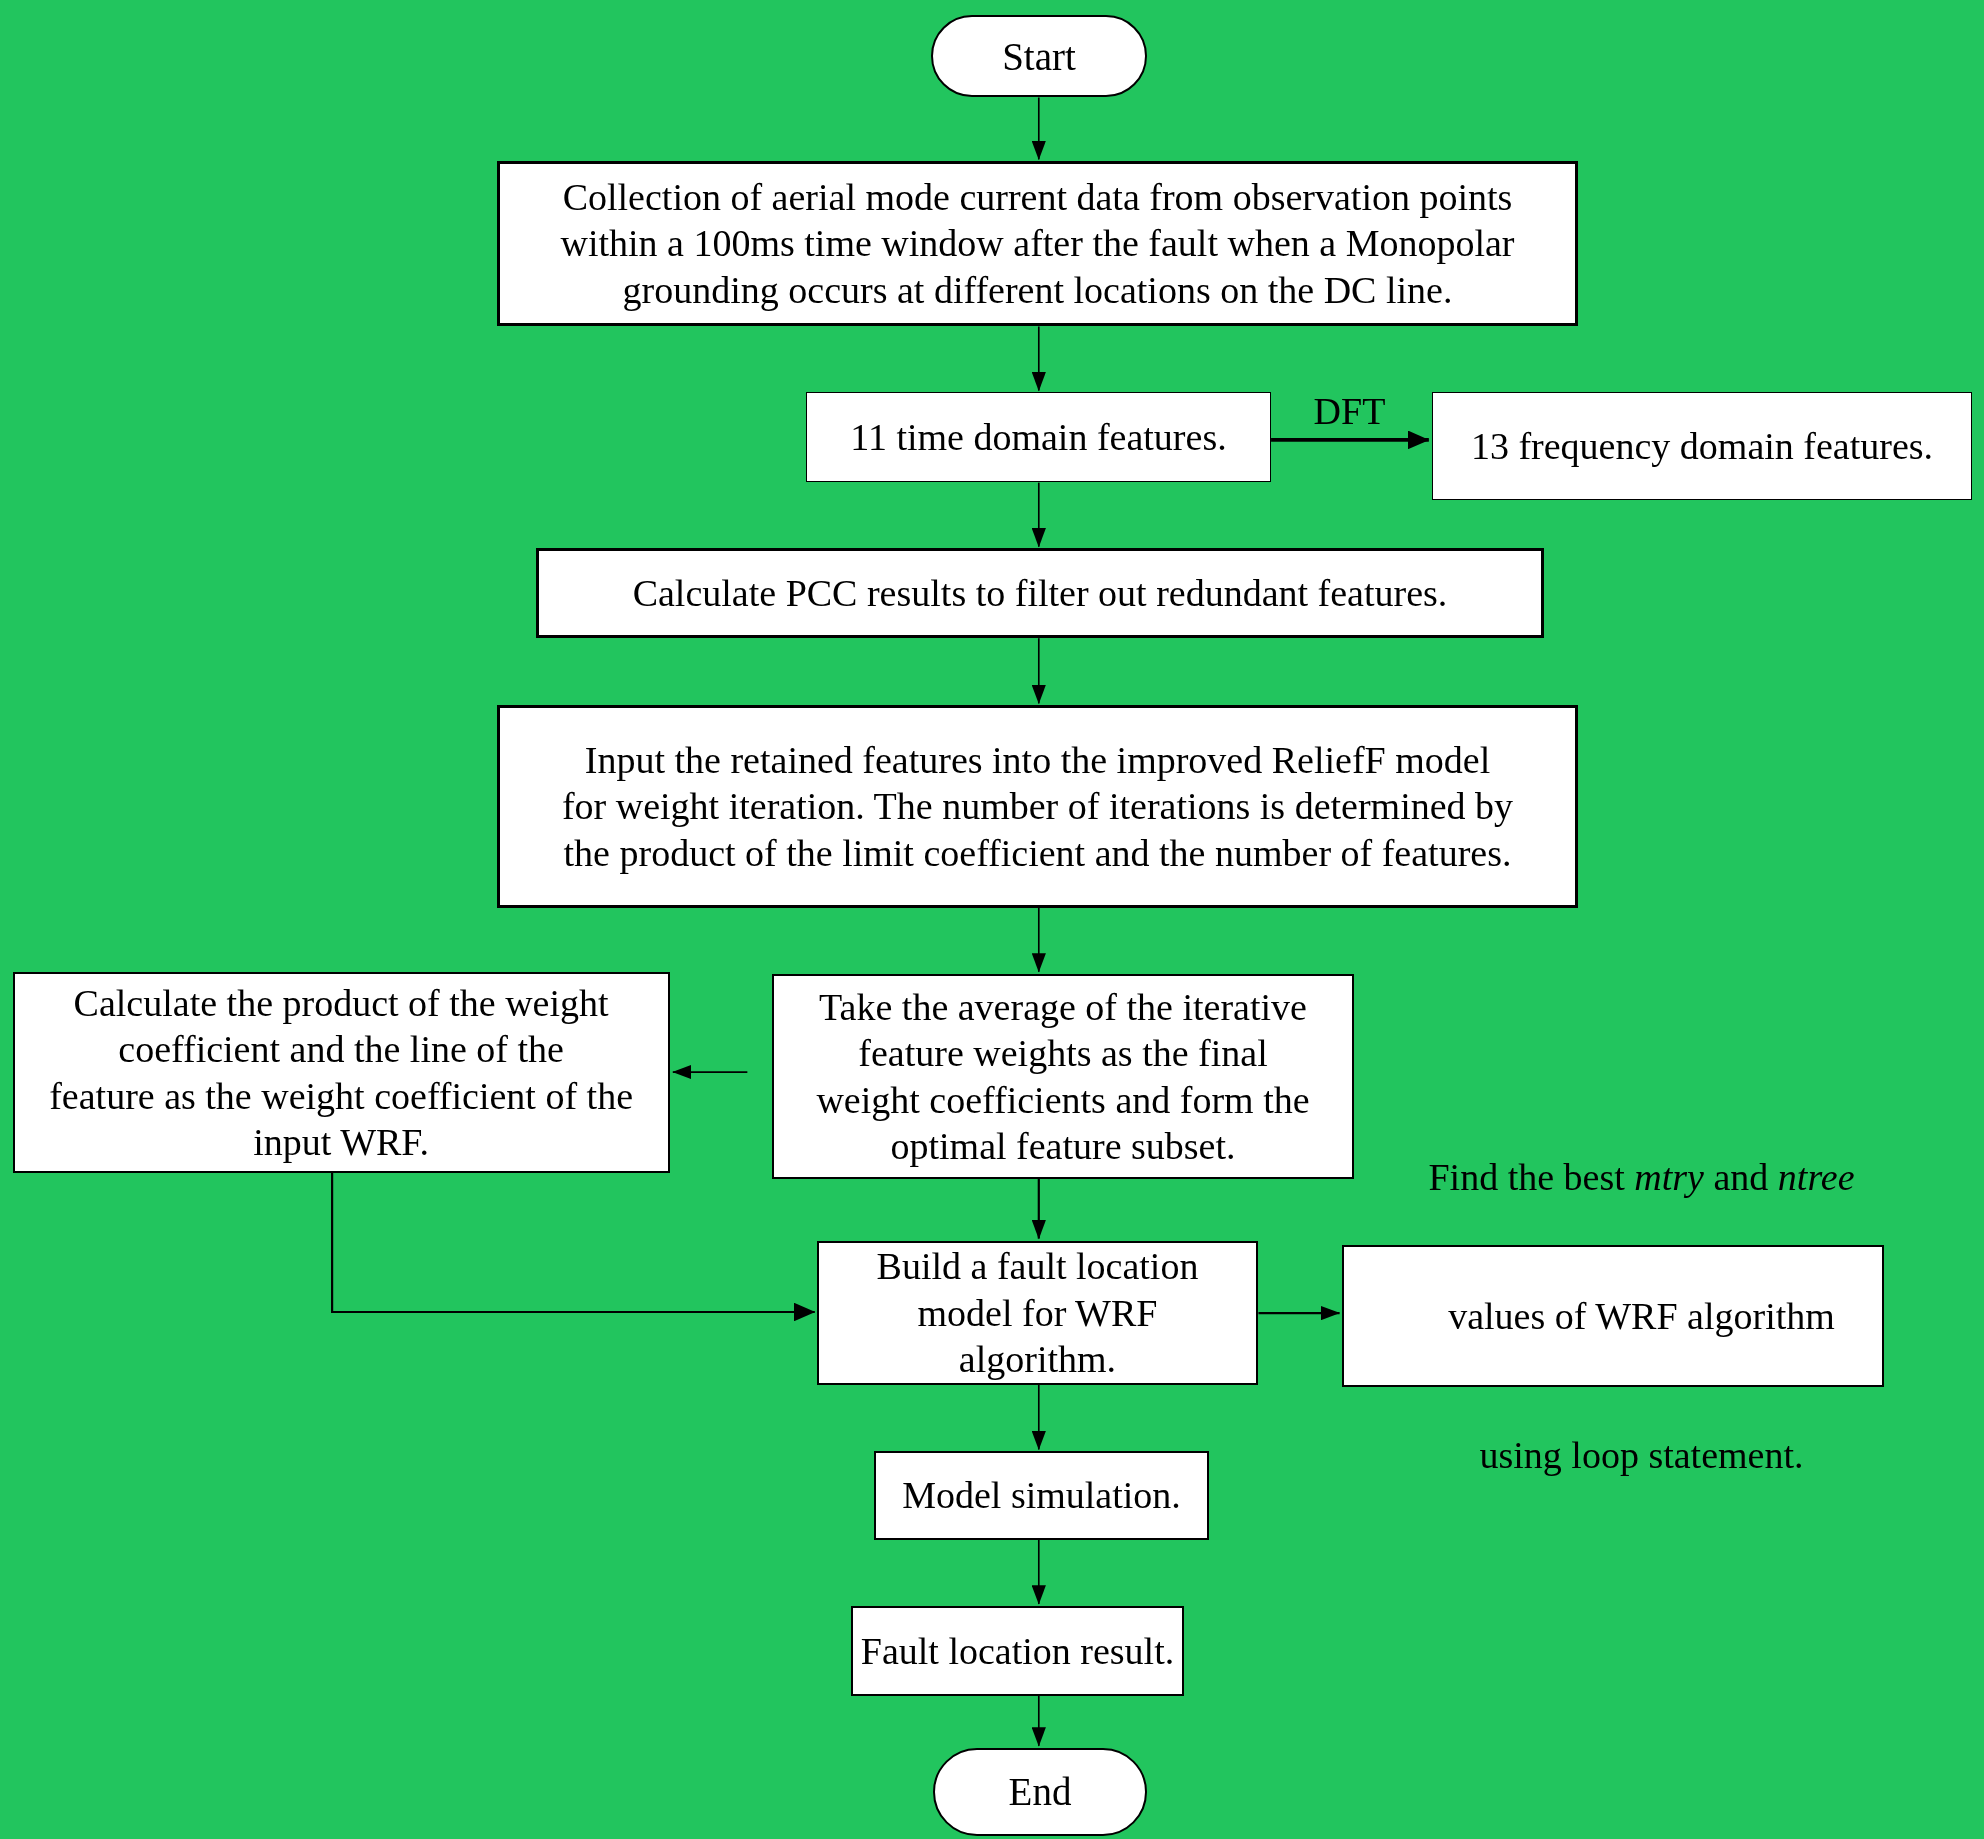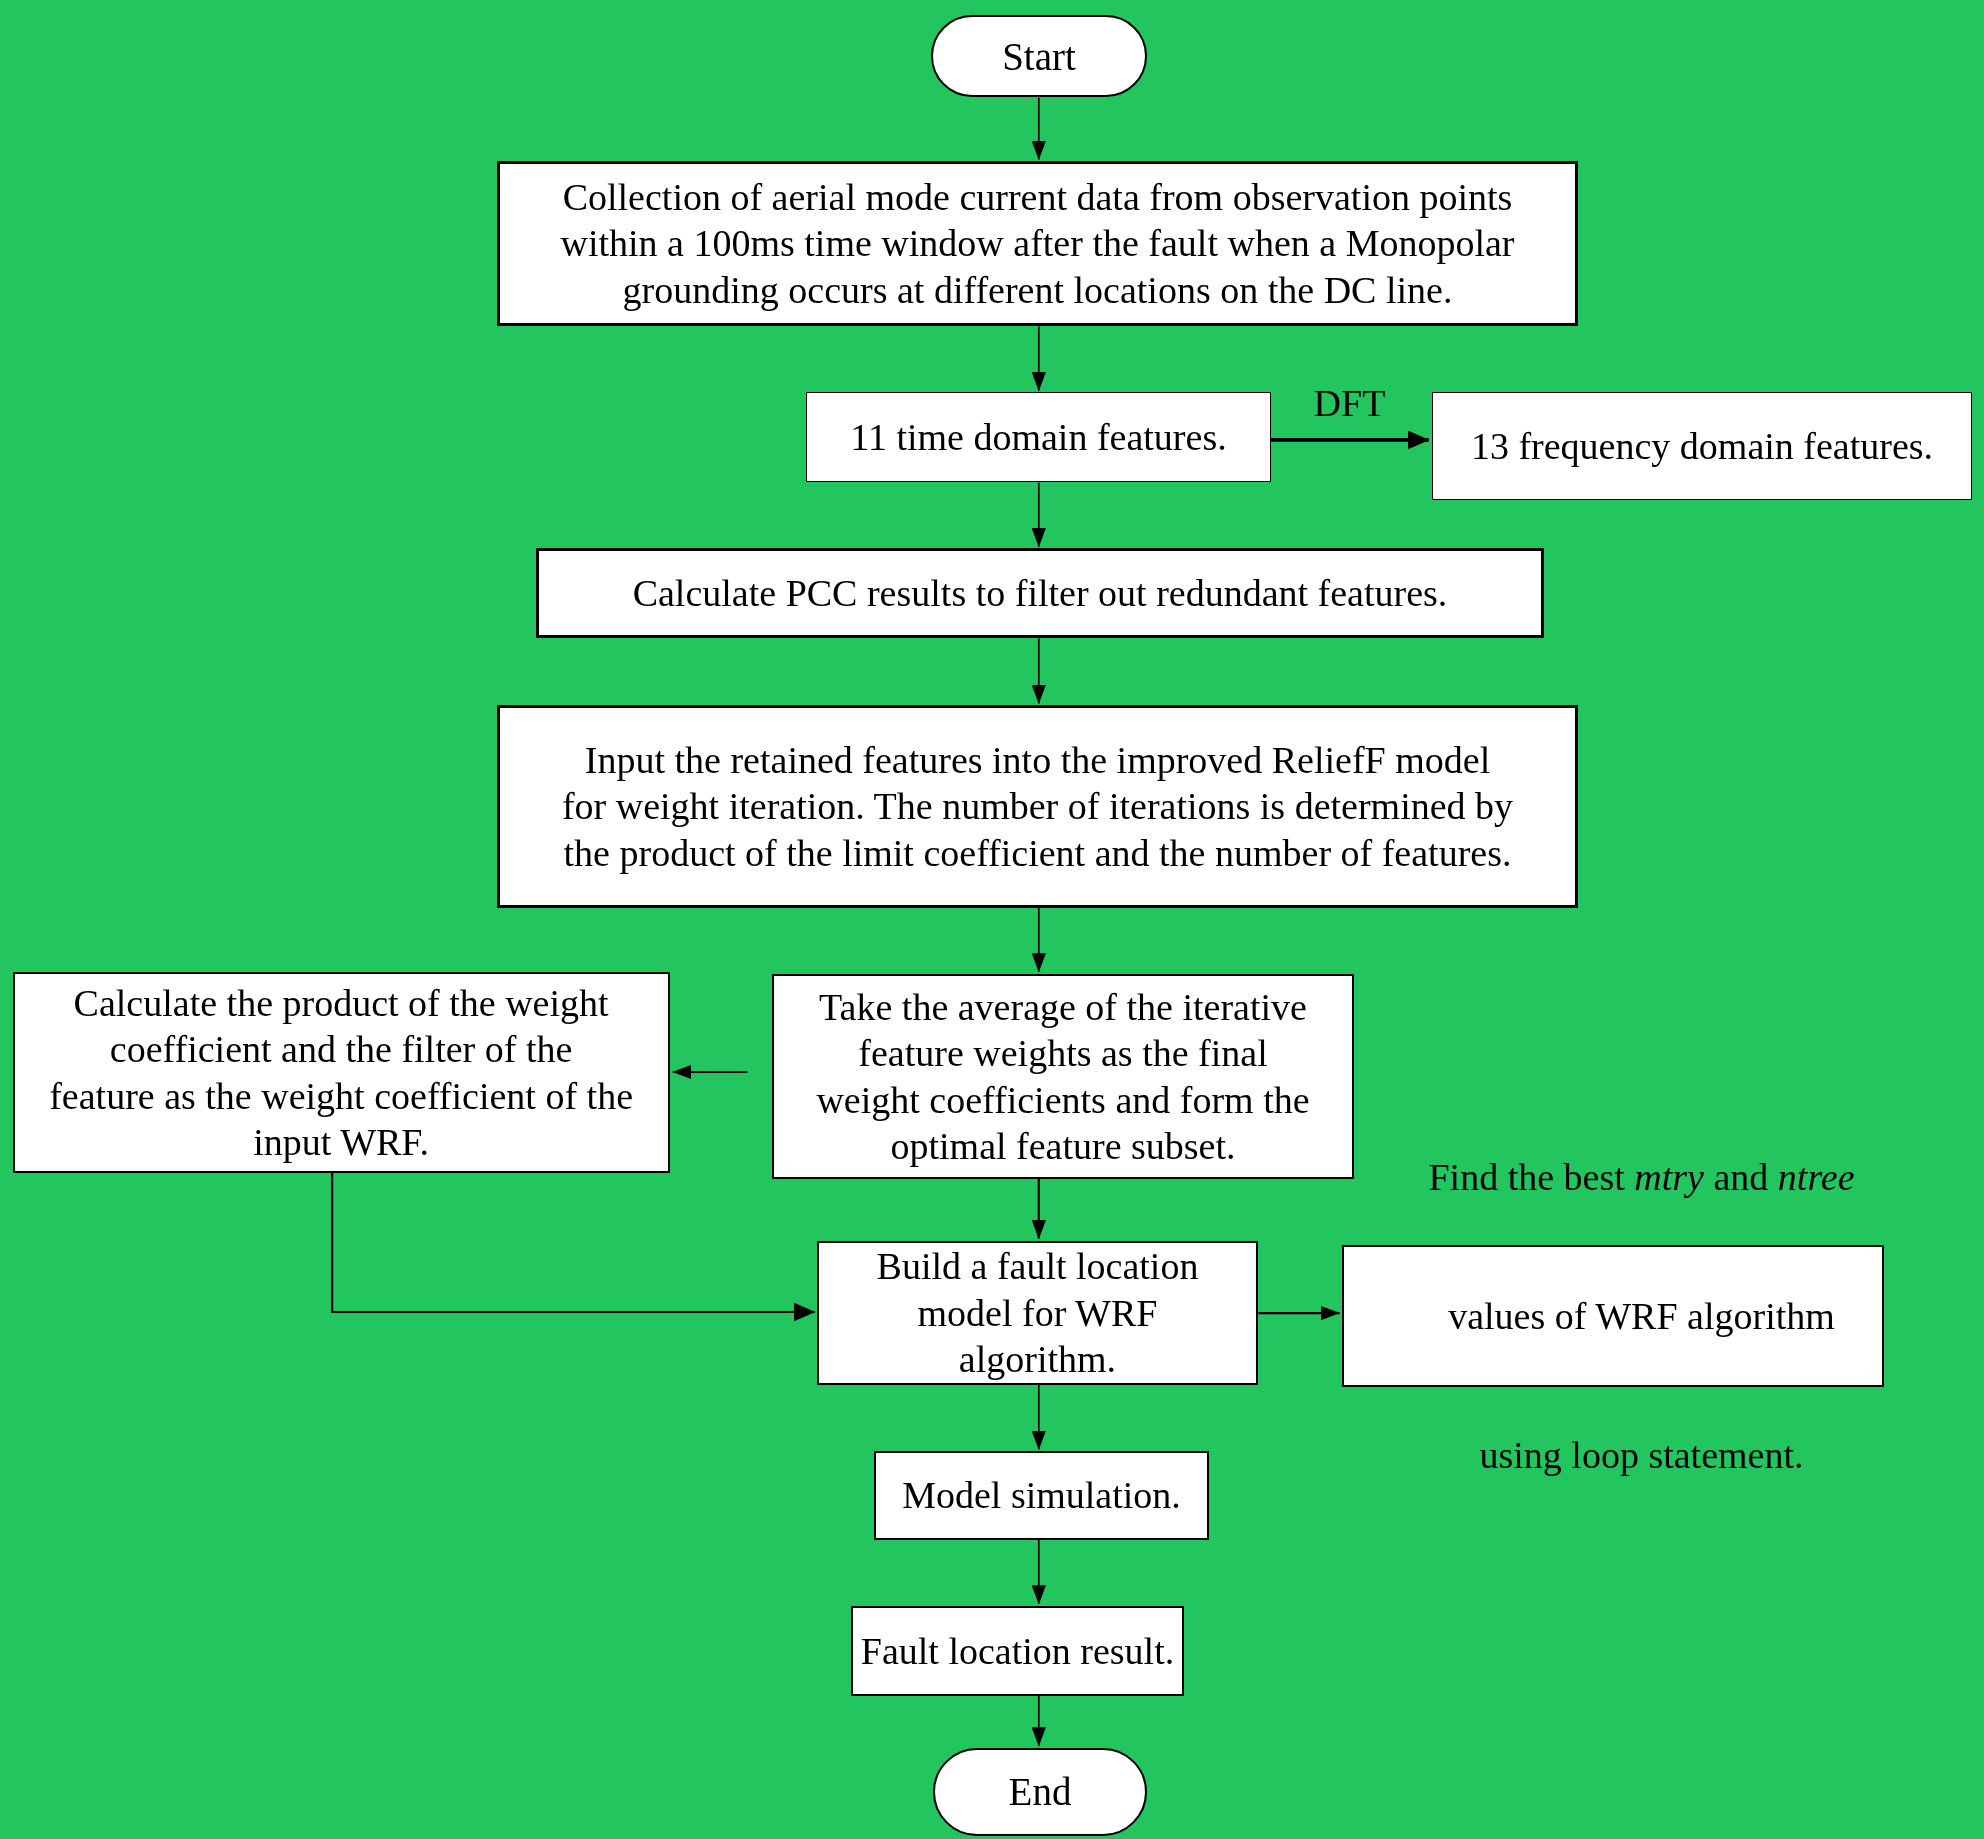--- a/index.html
+++ b/index.html
@@ -41,20 +41,21 @@
   .b-reg { border-width: 2.7px; }
   .b-lite { border-width: 2.2px; }
   .b-thin { border-width: 1.6px; }
   .edge-label {
     position: absolute;
     z-index: 1;
     font-size: 38px;
     line-height: 1.0;
     text-align: center;
     white-space: pre;
+    margin-top: 8px;
   }
   .it { font-style: italic; }
 </style>
 </head>
 <body>
 
 <div class="canvas">
 
   <svg class="edges" viewBox="0 0 3623 3357" xmlns="http://www.w3.org/2000/svg">
     <defs>
@@ -114,21 +115,21 @@
 
   <div class="node b-reg" style="left:747px; top:974px; width:582px; height:205px;margin-left:25px;">
     <div class="label">Take the average of the iterative
 feature weights as the final
 weight coefficients and form the
 optimal feature subset.</div>
   </div>
 
   <div class="node b-reg" style="left:12.6px; top:972px; width:657px; height:201px;">
     <div class="label">Calculate the product of the weight
-coefficient and the filter of the
+coefficient and the line of the
 feature as the weight coefficient of the
 input WRF.</div>
   </div>
 
   <div class="node b-reg" style="left:817px; top:1241px; width:441px; height:144px;">
     <div class="label">Build a fault location
 model for WRF
 algorithm.</div>
   </div>
 

